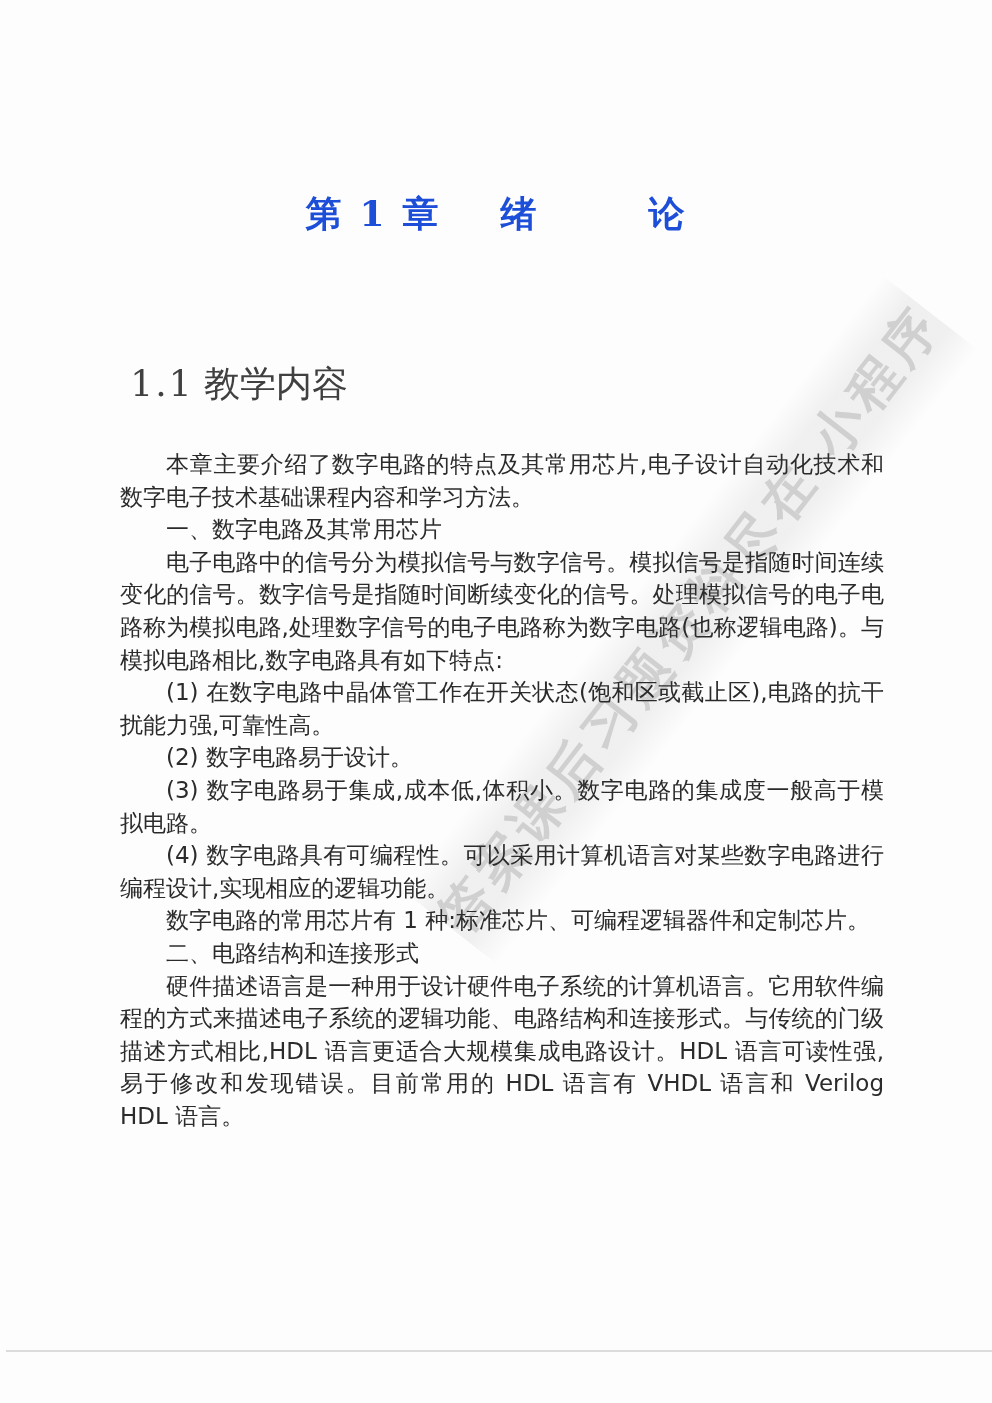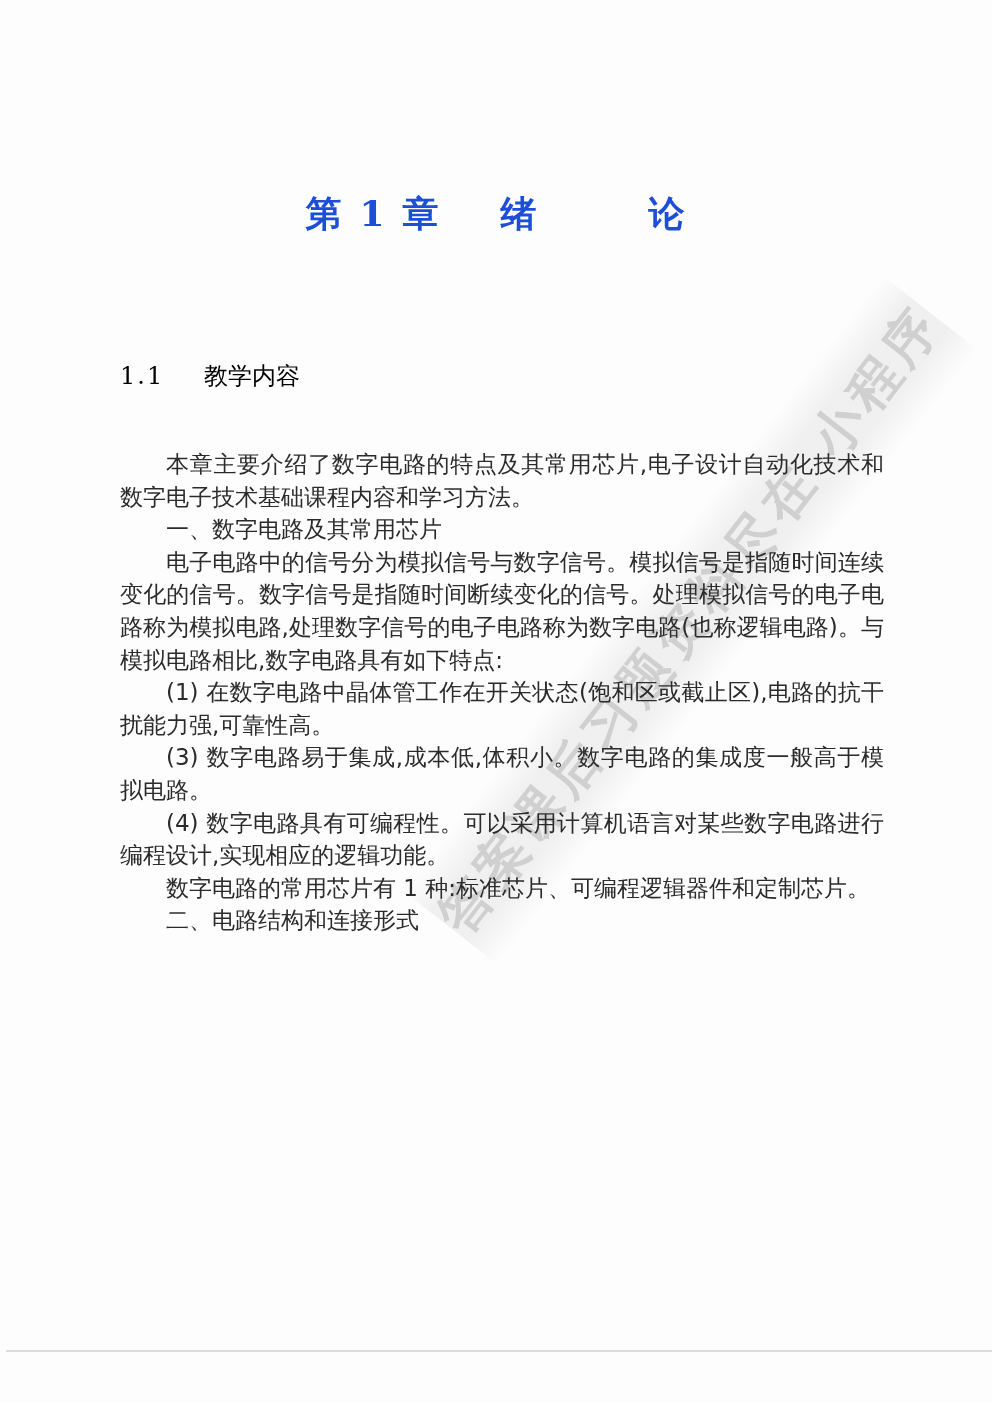--- a/index.html
+++ b/index.html
@@ -12,21 +12,21 @@
   .chapter-title {
     position: absolute; top: 190px; left: 0; width: 992px; text-align: center;
     font-family: "DejaVu Serif", serif; font-weight: bold; font-size: 36px;
     color: #1d4ed8; letter-spacing: 2px;
   }
   .chapter-title .num { margin: 0 16px; }
   .chapter-title .gap1 { display: inline-block; width: 60px; }
   .chapter-title .gap2 { display: inline-block; width: 110px; }
   .section-title {
     position: absolute; top: 360px; left: 120px;
-    font-family: "DejaVu Serif", serif; font-size: 24px; color: #000000;
+    font-family: "DejaVu Serif", serif; font-size: 36px; color: #404040; text-align: center;
   }
   .section-title .sec-num { display: inline-block; width: 84px; letter-spacing: 2px; }
   .body-text {
     position: absolute; top: 448px; left: 120px; width: 764px;
     font-family: "DejaVu Sans", sans-serif; font-size: 23px; line-height: 32.6px;
     color: #2b2b2b; text-align: justify;
   }
   .body-text p { margin: 0; text-indent: 2em; }
   .body-text p.first { margin-top: 0; }
   .watermark {
@@ -56,20 +56,22 @@
 
   <div class="section-title">
     <span class="sec-num">1.1</span><span>教学内容</span>
   </div>
 
   <div class="body-text">
     <p class="first">本章主要介绍了数字电路的特点及其常用芯片,电子设计自动化技术和数字电子技术基础课程内容和学习方法。</p>
     <p>一、数字电路及其常用芯片</p>
     <p>电子电路中的信号分为模拟信号与数字信号。模拟信号是指随时间连续变化的信号。数字信号是指随时间断续变化的信号。处理模拟信号的电子电路称为模拟电路,处理数字信号的电子电路称为数字电路(也称逻辑电路)。与模拟电路相比,数字电路具有如下特点:</p>
     <p>(1) 在数字电路中晶体管工作在开关状态(饱和区或截止区),电路的抗干扰能力强,可靠性高。</p>
+    <p>(2) 数字电路易于设计。</p>
     <p>(3) 数字电路易于集成,成本低,体积小。数字电路的集成度一般高于模拟电路。</p>
     <p>(4) 数字电路具有可编程性。可以采用计算机语言对某些数字电路进行编程设计,实现相应的逻辑功能。</p>
     <p>数字电路的常用芯片有 1 种:标准芯片、可编程逻辑器件和定制芯片。</p>
     <p>二、电路结构和连接形式</p>
+    <p>硬件描述语言是一种用于设计硬件电子系统的计算机语言。它用软件编程的方式来描述电子系统的逻辑功能、电路结构和连接形式。与传统的门级描述方式相比,HDL 语言更适合大规模集成电路设计。HDL 语言可读性强,易于修改和发现错误。目前常用的 HDL 语言有 VHDL 语言和 Verilog HDL 语言。</p>
   </div>
 
   <div class="footer-rule"></div>
 </div>
 
 </body></html>

